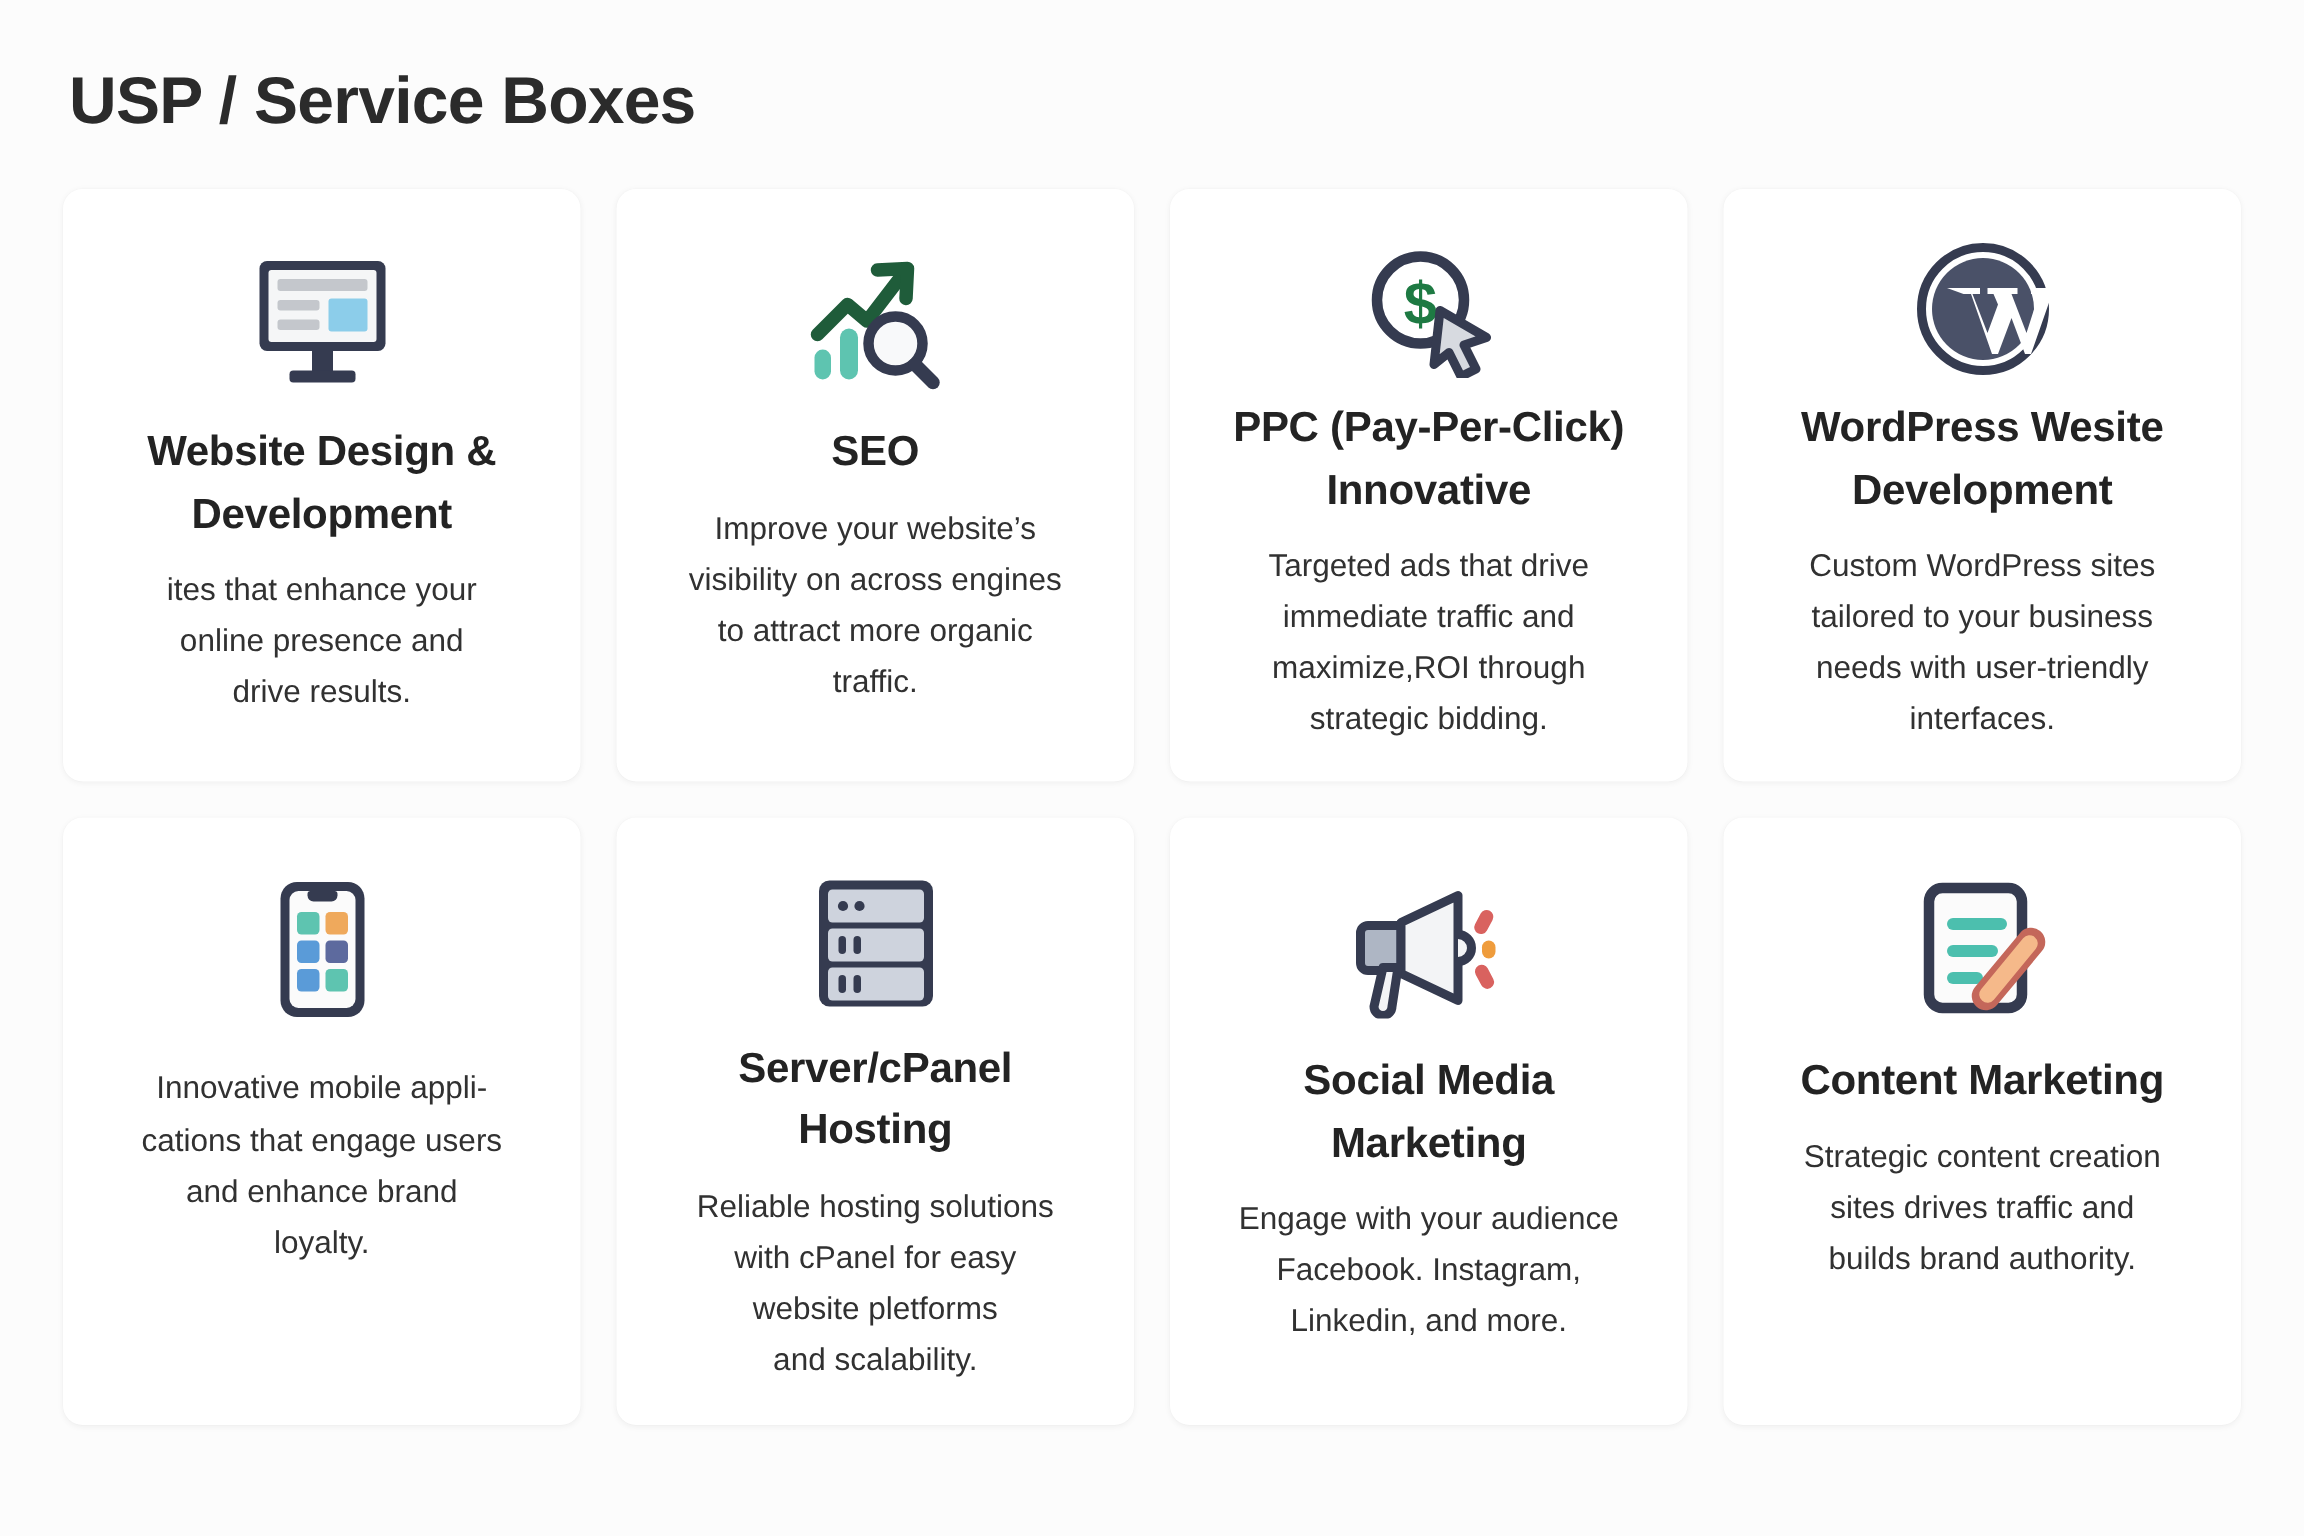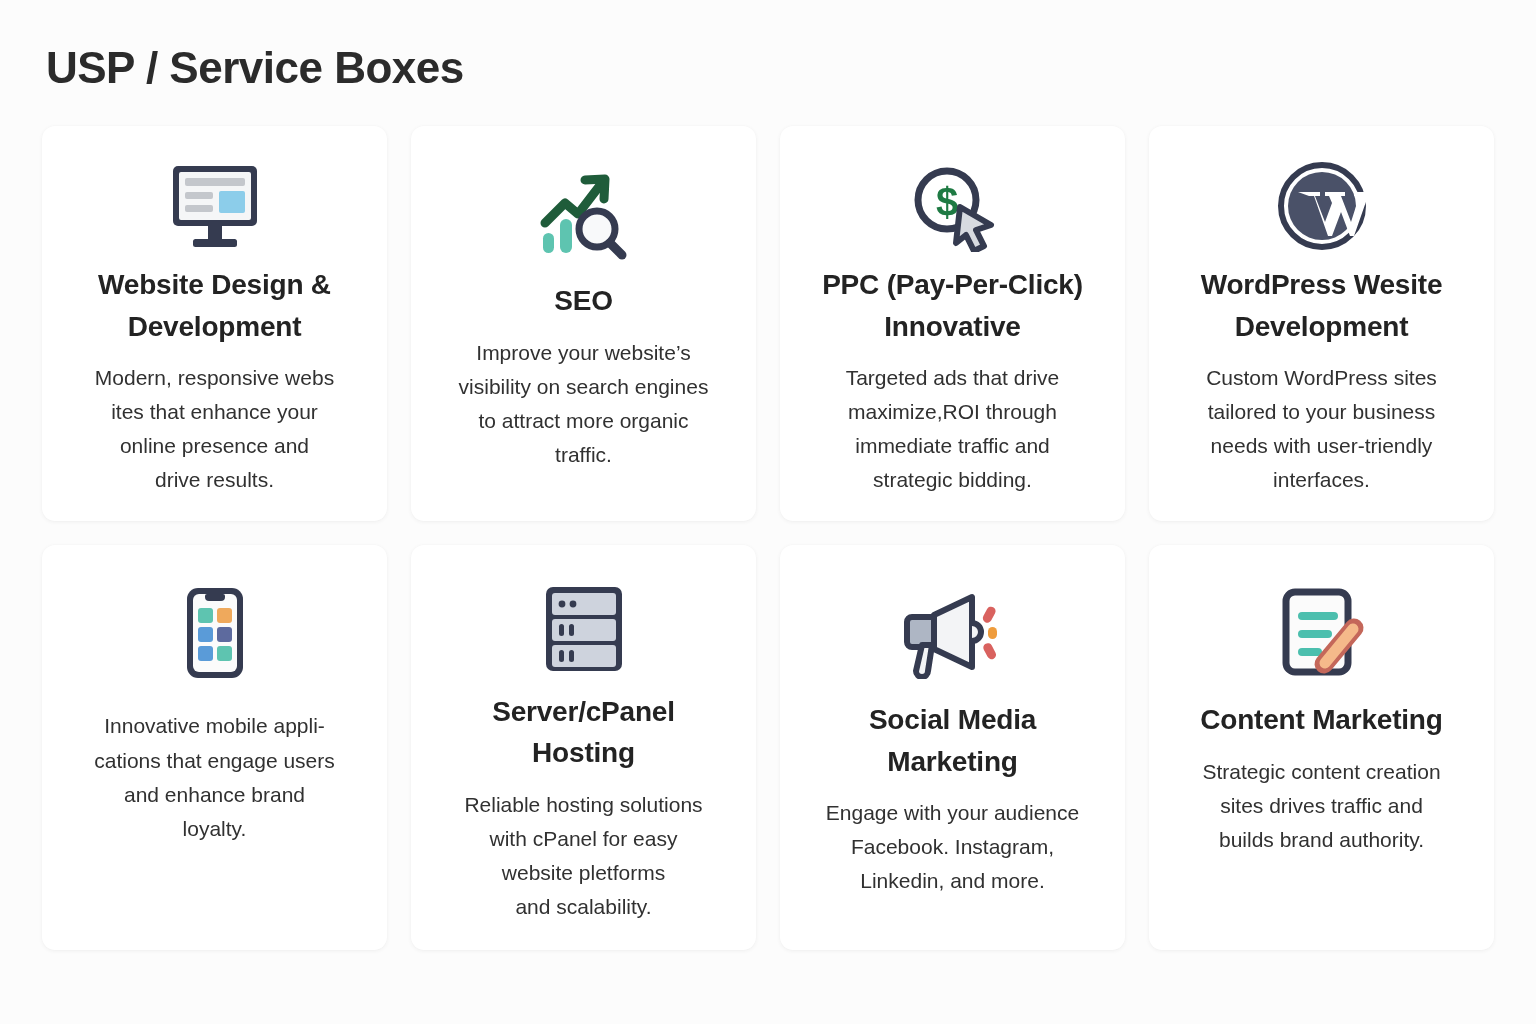--- a/index.html
+++ b/index.html
@@ -86,60 +86,59 @@
           <rect x="18" y="18" width="60" height="8" rx="2" fill="#c4c7cc"></rect>
           <rect x="18" y="32" width="28" height="7" rx="2" fill="#c4c7cc"></rect>
           <rect x="18" y="45" width="28" height="7" rx="2" fill="#c4c7cc"></rect>
           <rect x="52" y="31" width="26" height="22" rx="2" fill="#8ccdea"></rect>
           <rect x="41" y="66" width="14" height="14" fill="#353b50"></rect>
           <rect x="26" y="79" width="44" height="8" rx="2.5" fill="#353b50"></rect>
         </svg>
       </div>
       <div class="card-title">Website Design &amp; Development</div>
       <div class="card-body">
-        <span class="ln">Modern, responsive webs</span>
         <span class="ln">ites that enhance your</span>
         <span class="ln">online presence and</span>
         <span class="ln">drive results.</span>
       </div>
     </div>
 
     <div class="card">
       <div class="icon-wrap">
         <svg width="98" height="94" viewBox="0 0 98 94">
           <path d="M10 56 L30 36 L43 47 L66 17" fill="none" stroke="#1f5c3a" stroke-width="9" stroke-linecap="round" stroke-linejoin="round"></path>
           <path d="M50 13 L70 12 L69 32" fill="none" stroke="#1f5c3a" stroke-width="9" stroke-linecap="round" stroke-linejoin="round"></path>
           <rect x="8" y="66" width="11" height="20" rx="5.5" fill="#5ec4b0"></rect>
           <rect x="25" y="52" width="12" height="34" rx="6" fill="#5ec4b0"></rect>
           <circle cx="62" cy="62" r="18" fill="#f8f9fa" stroke="#353b50" stroke-width="7"></circle>
           <path d="M75 76 L87 88" stroke="#353b50" stroke-width="9" stroke-linecap="round"></path>
         </svg>
       </div>
       <div class="card-title">SEO</div>
       <div class="card-body">
         <span class="ln">Improve your website’s</span>
-        <span class="ln">visibility on search engines</span>
+        <span class="ln">visibility on across engines</span>
         <span class="ln">to attract more organic</span>
         <span class="ln">traffic.</span>
       </div>
     </div>
 
     <div class="card">
       <div class="icon-wrap">
         <svg width="96" height="92" viewBox="0 0 96 92">
           <circle cx="42" cy="40" r="29" fill="#ffffff" stroke="#353b50" stroke-width="7"></circle>
           <text x="42" y="56" font-family="Liberation Sans, sans-serif" font-size="40" font-weight="bold" fill="#1e7a43" text-anchor="middle">$</text>
           <path d="M55 47 L86 65 L71 70 L79 86 L69 91 L61 75 L51 83 Z" fill="#d7dae0" stroke="#353b50" stroke-width="6" stroke-linejoin="round"></path>
         </svg>
       </div>
       <div class="card-title">PPC (Pay-Per-Click) Innovative</div>
       <div class="card-body">
         <span class="ln">Targeted ads that drive</span>
+        <span class="ln">immediate traffic and</span>
         <span class="ln">maximize,ROI through</span>
-        <span class="ln">immediate traffic and</span>
         <span class="ln">strategic bidding.</span>
       </div>
     </div>
 
     <div class="card">
       <div class="icon-wrap">
         <svg width="92" height="92" viewBox="0 0 92 92">
           <circle cx="46" cy="46" r="41" fill="#ffffff" stroke="#353b50" stroke-width="6"></circle>
           <circle cx="46" cy="46" r="34" fill="#4a5168"></circle>
           <path d="M22 32 h22 v4 h-5 l10 26 l7 -19 l-3 -7 h-4 v-4 h20 v4 h-4 l10 26 l7 -22

